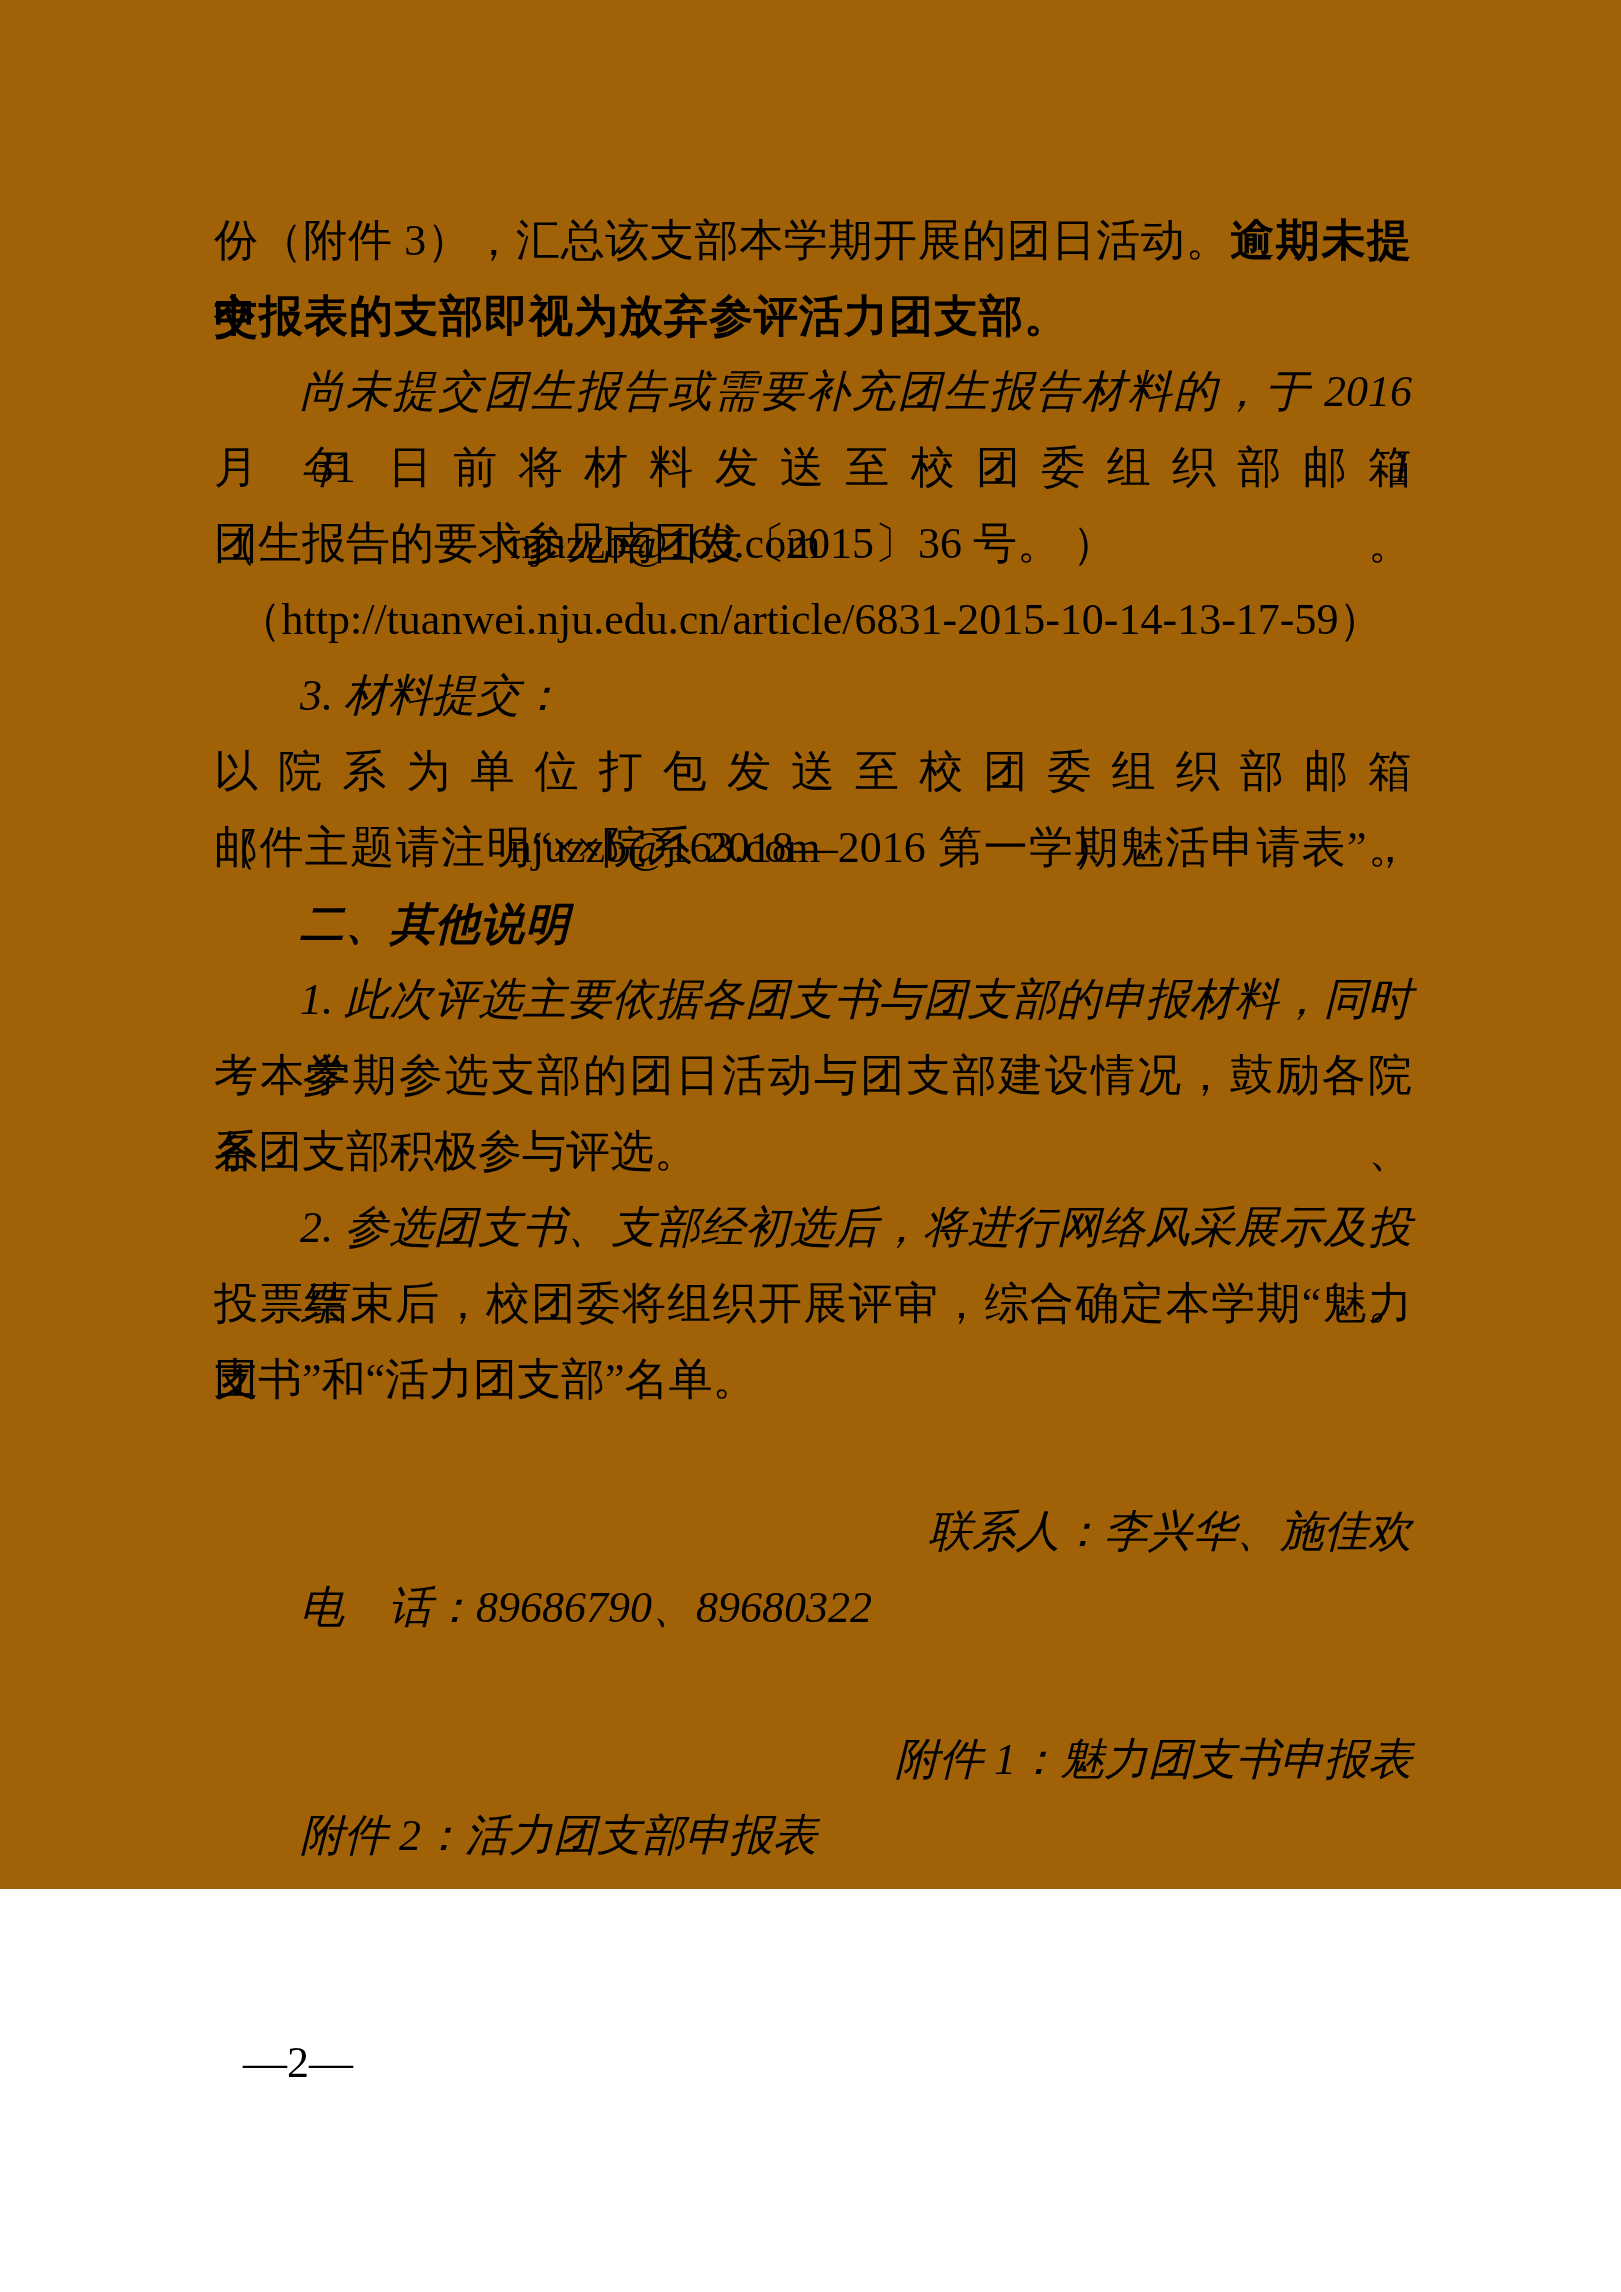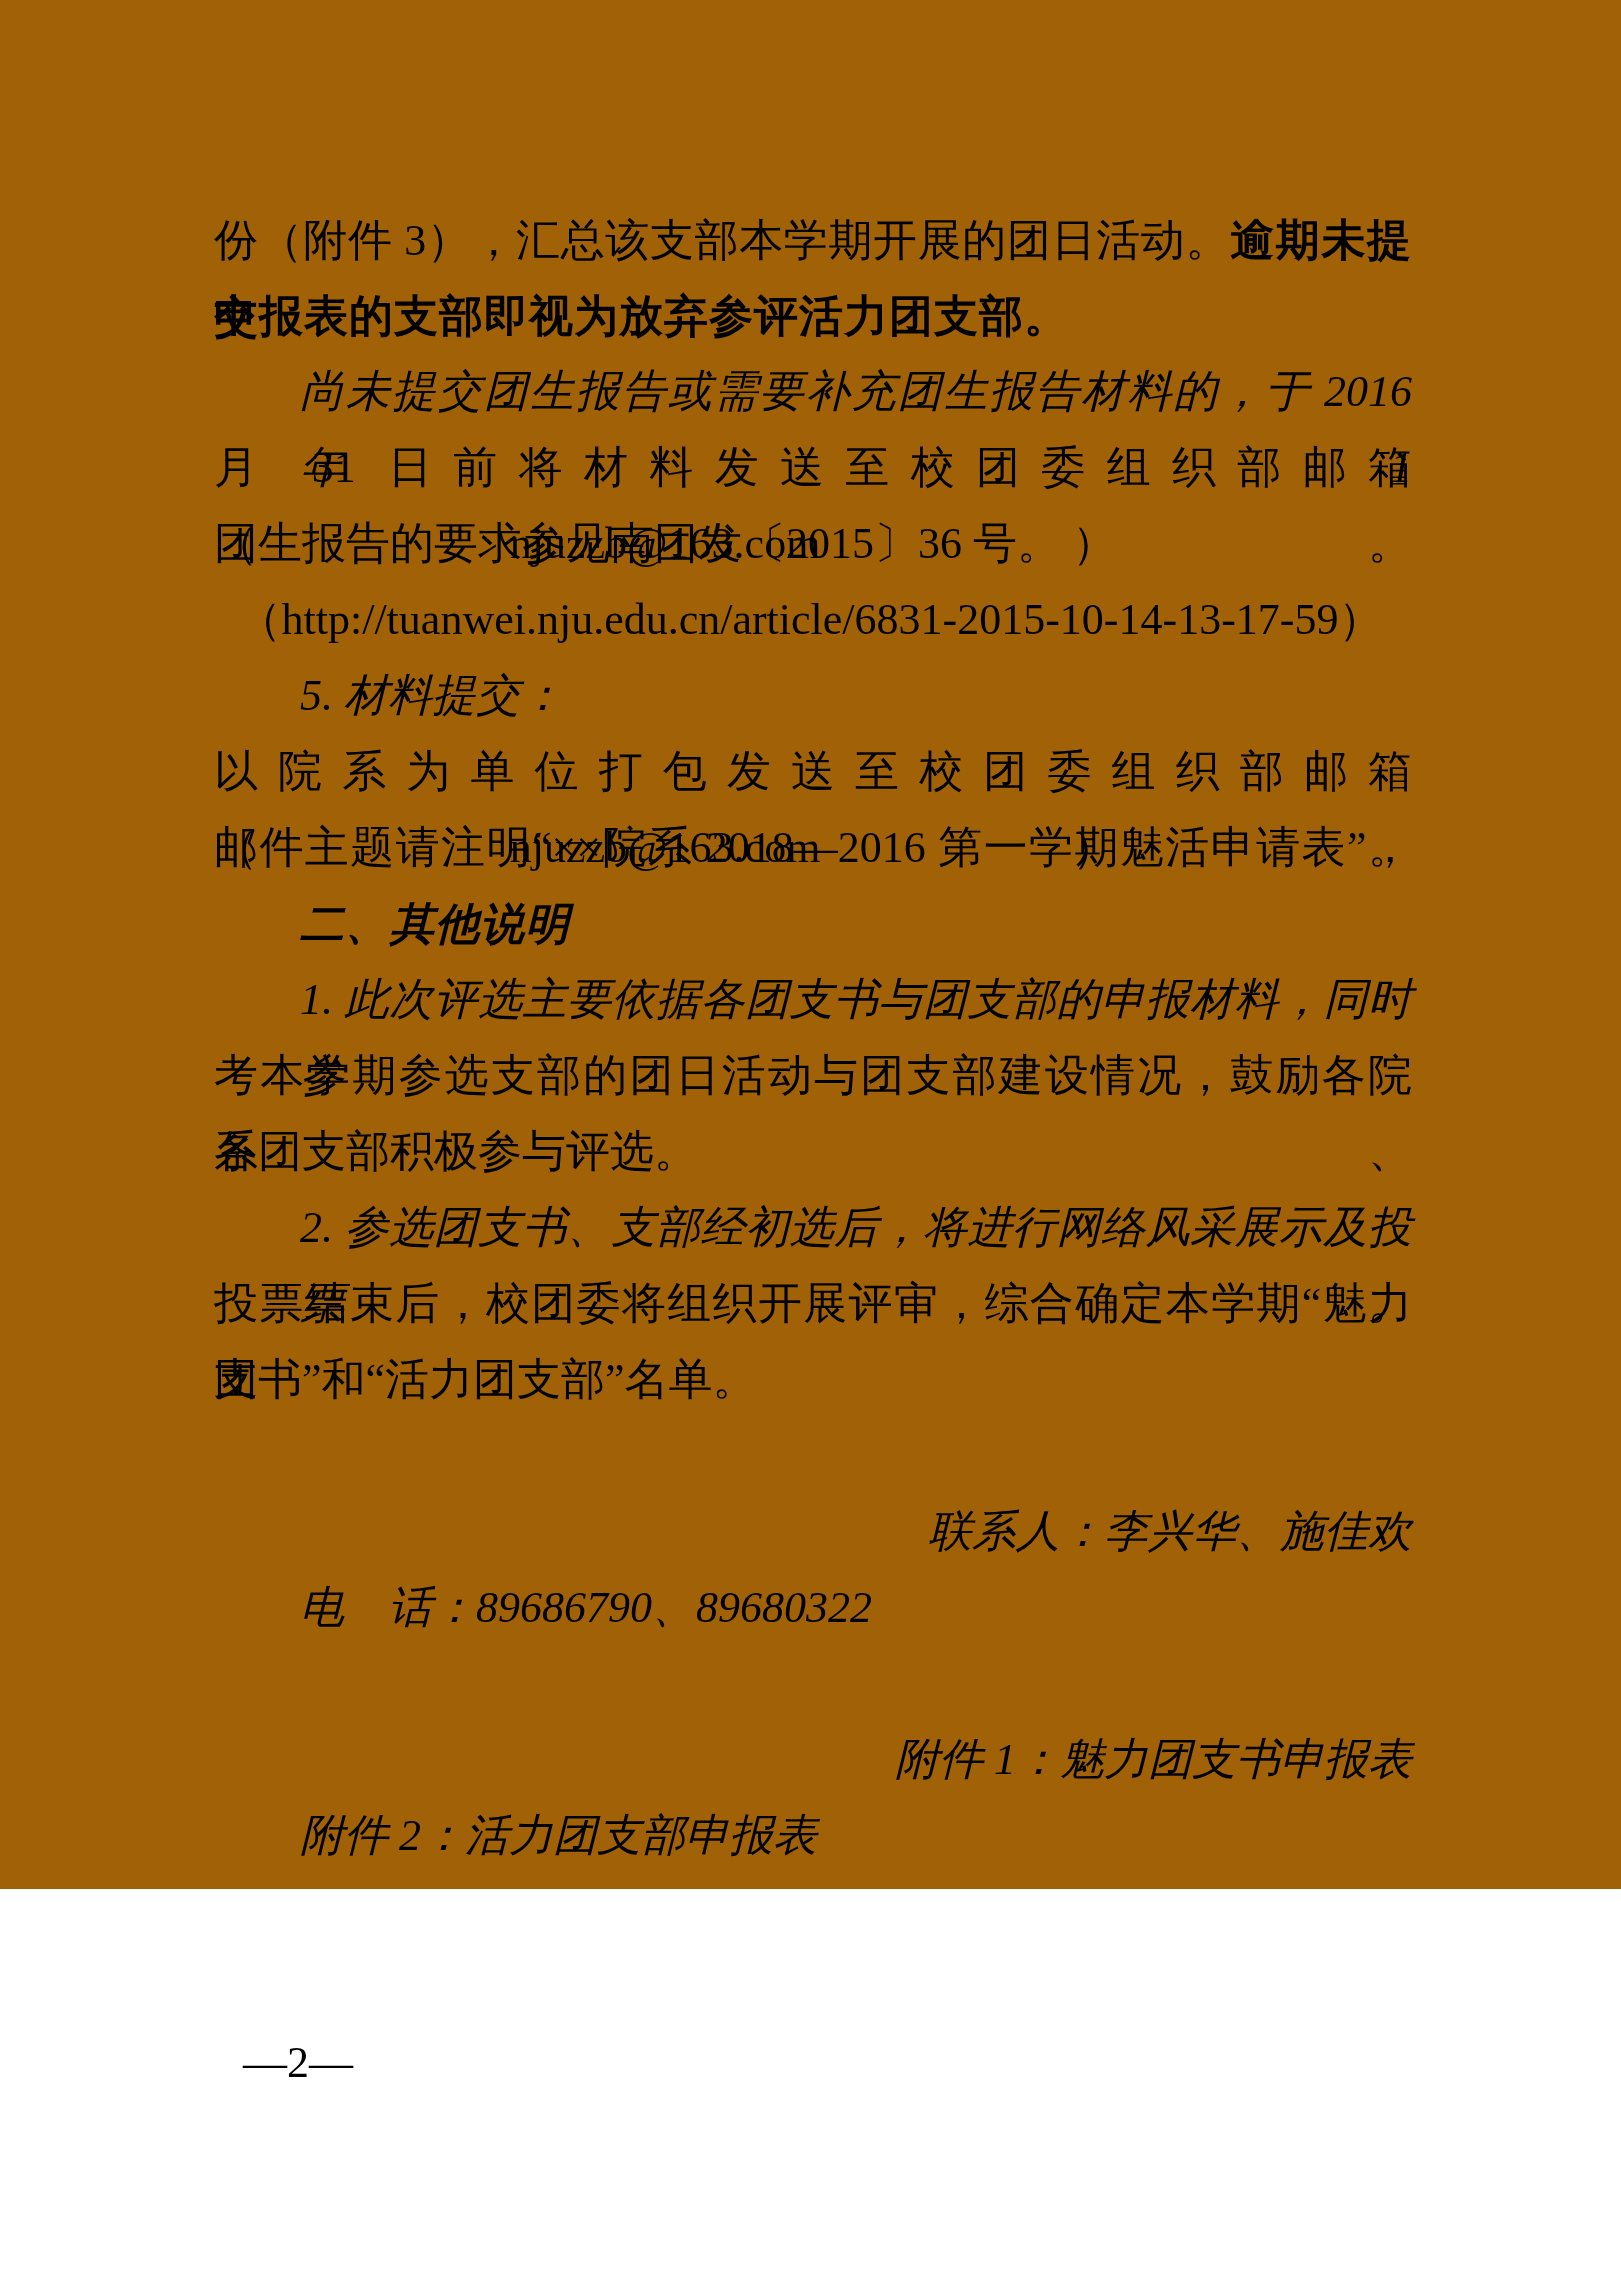--- a/index.html
+++ b/index.html
@@ -76,21 +76,21 @@
 <body>
 
 <div class="doc-page">
   <div class="doc-body">
       <div class="line justify"><span class="seg">份（附件 3），汇总该支部本学期开展的团日活动。</span><span class="seg bold">逾期未提交</span></div>
       <div class="line"><span class="seg bold">申报表的支部即视为放弃参评活力团支部。</span></div>
       <div class="line indent-two justify"><span class="seg">尚未提交团生报告或需要补充团生报告材料的，于 2016 年 1</span></div>
       <div class="line justify"><span class="seg">月 31 日前将材料发送至校团委组织部邮箱（njuzzb@163.com）。</span></div>
       <div class="line"><span class="seg">团生报告的要求参见南团发〔2015〕36 号。</span></div>
       <div class="line indent-half"><span class="seg">（http://tuanwei.nju.edu.cn/article/6831-2015-10-14-13-17-59）</span></div>
-      <div class="line indent-two"><span class="seg">5. 材料提交：</span></div>
+      <div class="line indent-two"><span class="seg">3. 材料提交：</span></div>
       <div class="line justify"><span class="seg">以院系为单位打包发送至校团委组织部邮箱（njuzzb@163.com），</span></div>
       <div class="line justify"><span class="seg">邮件主题请注明“××院系 2018—2016 第一学期魅活申请表”。</span></div>
       <div class="line indent-two"><span class="seg bold">二、其他说明</span></div>
       <div class="line indent-two justify"><span class="seg">1. 此次评选主要依据各团支书与团支部的申报材料，同时参</span></div>
       <div class="line justify"><span class="seg">考本学期参选支部的团日活动与团支部建设情况，鼓励各院系、</span></div>
       <div class="line"><span class="seg">各团支部积极参与评选。</span></div>
       <div class="line indent-two justify"><span class="seg">2. 参选团支书、支部经初选后，将进行网络风采展示及投票。</span></div>
       <div class="line justify"><span class="seg">投票结束后，校团委将组织开展评审，综合确定本学期“魅力团</span></div>
       <div class="line"><span class="seg">支书”和“活力团支部”名单。</span></div>
       <div class="line indent-two gap"><span class="seg">联系人：李兴华、施佳欢</span></div>

